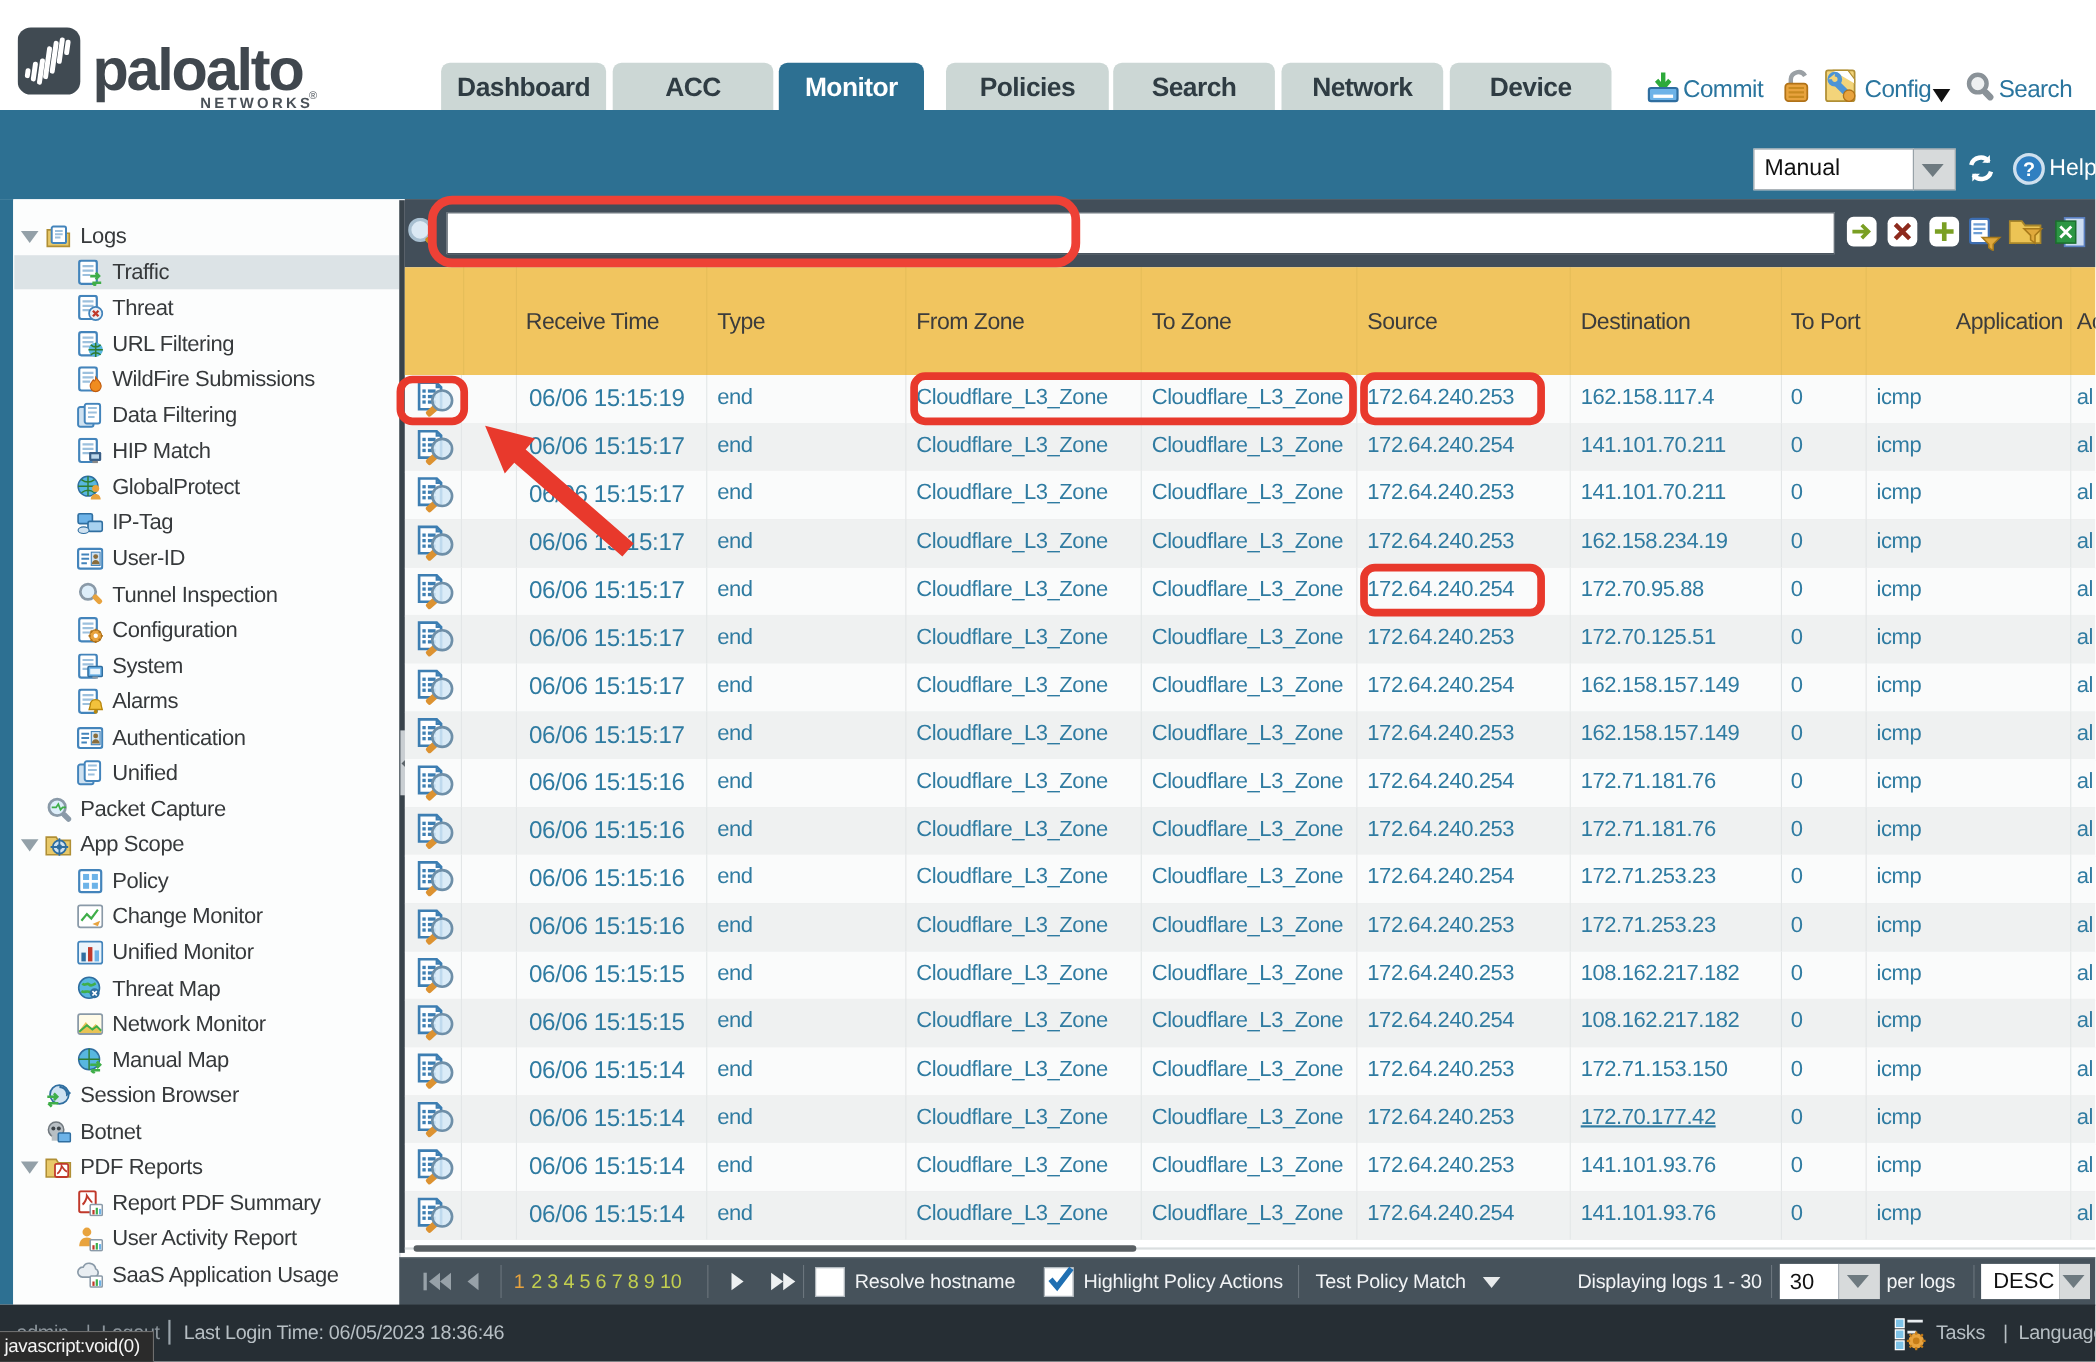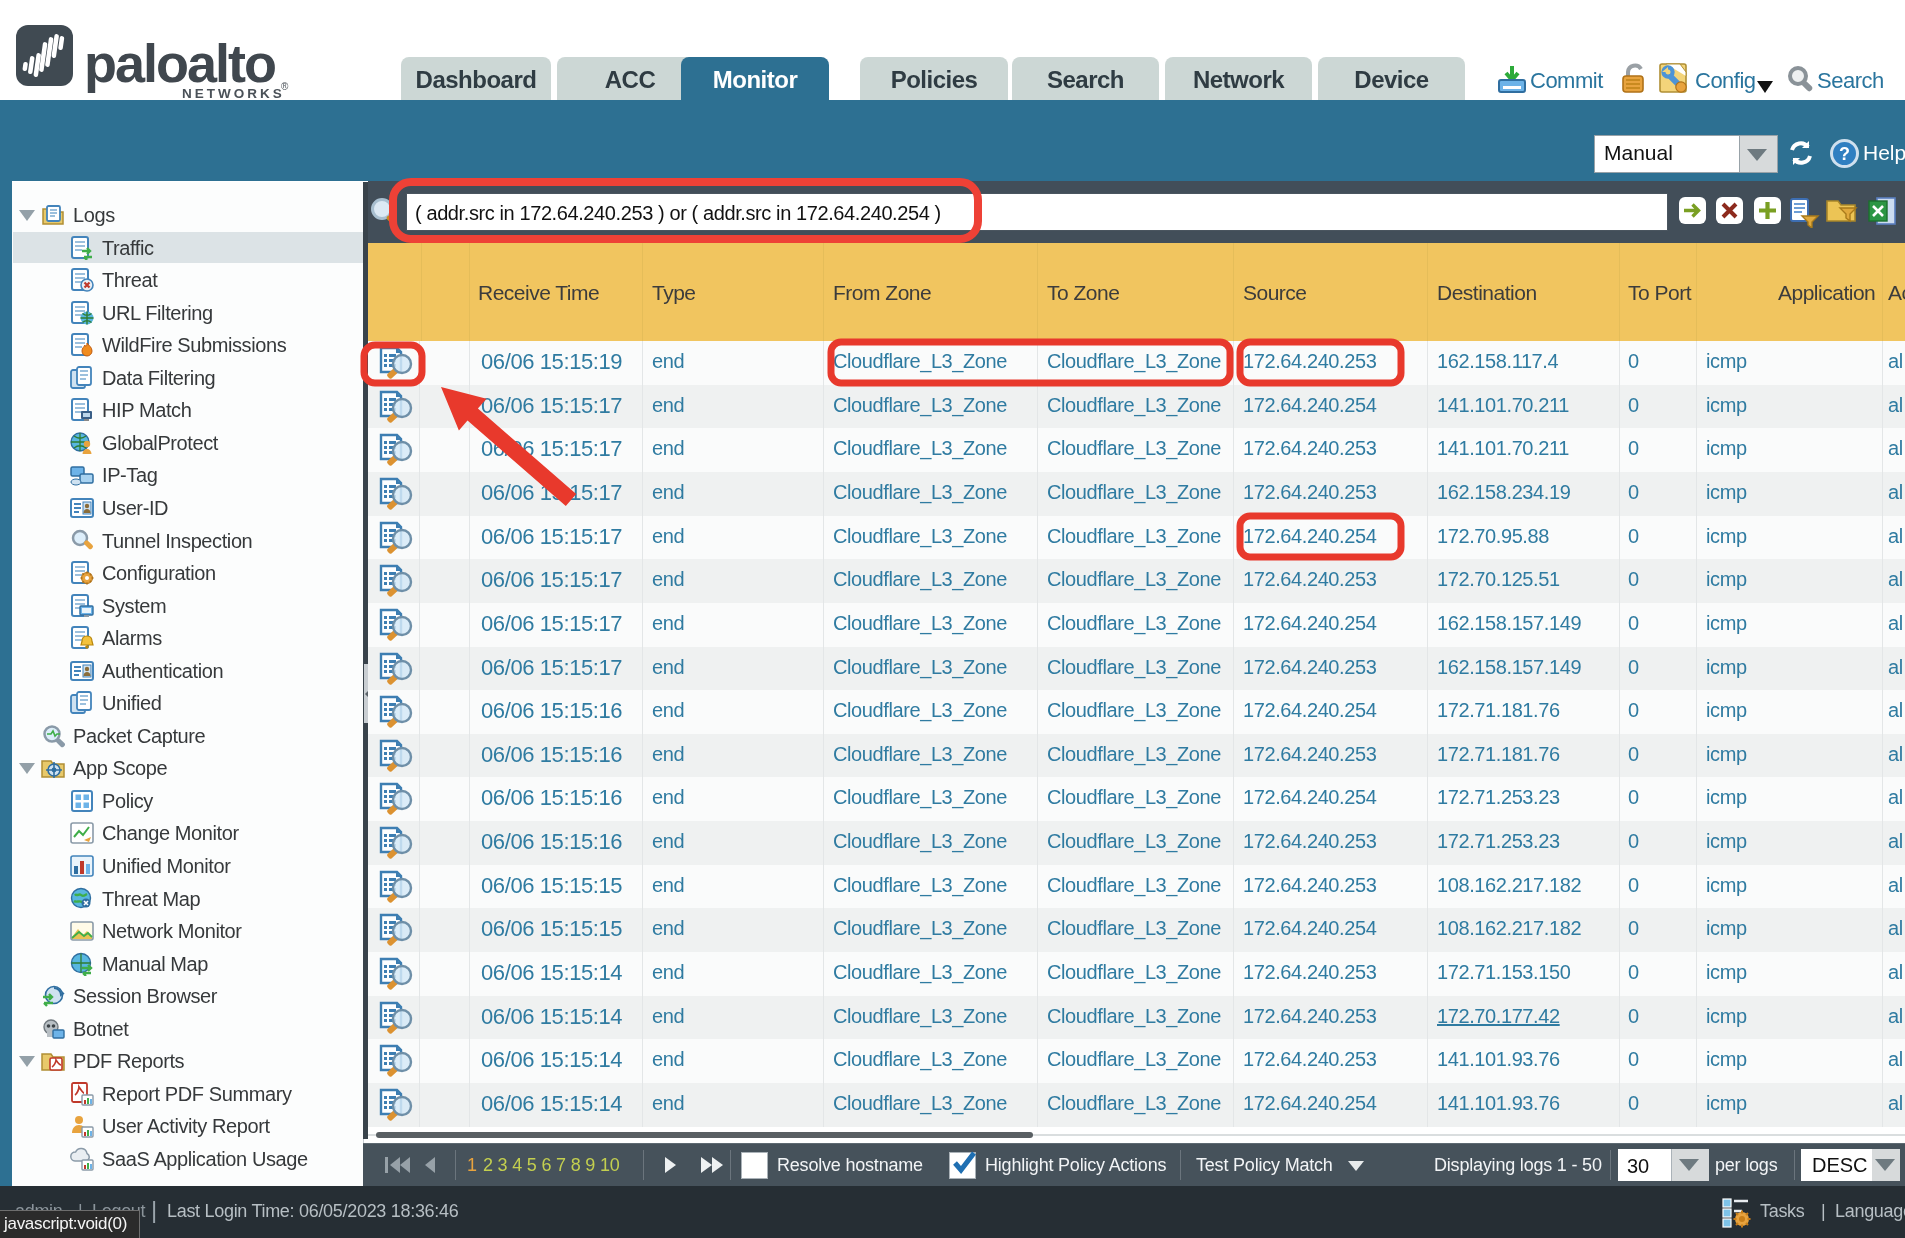--- a/index.html
+++ b/index.html
@@ -57,21 +57,21 @@
       <rect x="31" y="13" width="4.5" height="30" rx="2" transform="rotate(8 33 28)"></rect>
       <rect x="37" y="10" width="4.5" height="24" rx="2" transform="rotate(8 39 22)"></rect>
       <rect x="43" y="12" width="4.5" height="14" rx="2" transform="rotate(8 45 19)"></rect>
     </g>
     <text x="68" y="58" font-family="Liberation Sans" font-size="54" font-weight="600" fill="#40474e" letter-spacing="-2">paloalto</text>
     <text x="166" y="74" font-family="Liberation Sans" font-size="13.5" font-weight="bold" fill="#4a5158" letter-spacing="3">NETWORKS</text>
     <text x="265" y="66" font-family="Liberation Sans" font-size="10" fill="#4a5158">®</text>
   </svg>
   <div class="tab" style="left:401px;width:150px;">Dashboard</div>
   <div class="tab" style="left:557px;width:146px;">ACC</div>
-  <div class="tab active" style="left:681px;width:148px;">Monitor</div>
+  <div class="tab active" style="left:708px;width:132px;">Monitor</div>
   <div class="tab" style="left:860px;width:148px;">Policies</div>
   <div class="tab" style="left:1012px;width:147px;">Search</div>
   <div class="tab" style="left:1165px;width:147px;">Network</div>
   <div class="tab" style="left:1318px;width:147px;">Device</div>
   <svg class="abs" style="left:1497px;top:64px" width="30" height="32" viewBox="0 0 30 32">
     <path d="M15 2v14m-6-7l6 7l6-7" stroke="#2daa3a" stroke-width="4" fill="none"></path>
     <rect x="2" y="16" width="26" height="12" rx="2" fill="#6db3e8" stroke="#2f6ea0" stroke-width="2"></rect>
     <rect x="6" y="22" width="18" height="3" fill="#fff"></rect>
   </svg>
   <div class="hact" style="left:1530px;">Commit</div>
@@ -330,21 +330,20 @@
     </div>
   <div id="mainbrd" class="abs"></div>
   <div class="abs" style="left:364px;top:664px;width:9px;height:59px;background:#c9ced2;"></div>
   <div class="abs" style="left:365px;top:687px;width:0;height:0;border-top:7px solid transparent;border-bottom:7px solid transparent;border-right:7px solid #5a6268;"></div>
   <div id="toolbar" class="abs"></div>
   <svg class="abs" style="left:371px;top:198px" width="30" height="28" viewBox="0 0 30 28">
     <circle cx="11" cy="11" r="9.5" fill="#dce9f4" stroke="#a8bfd0" stroke-width="3"></circle>
     <rect x="16" y="18" width="11" height="5" rx="2" transform="rotate(45 19 20)" fill="#c98a20"></rect>
   </svg>
   <div id="finput" class="abs"></div>
-  <div id="ftext" class="abs">( addr.src in 172.64.240.253 ) or ( addr.src in 172.64.240.254 )</div>
   <div class="tbtn" style="left:1679px;"></div>
   <svg class="abs" style="left:1683px;top:201px" width="19" height="19" viewBox="0 0 19 19">
       <path d="M1 9.5h14m-5.5-6l6 6l-6 6" stroke="#7a9f23" stroke-width="3.4" fill="none"></path>
     </svg>
   <div class="tbtn" style="left:1716px;"></div>
   <svg class="abs" style="left:1721px;top:202px" width="17" height="17" viewBox="0 0 17 17">
       <path d="M2 2l13 13M15 2L2 15" stroke="#8d2a1d" stroke-width="4" fill="none"></path>
     </svg>
   <div class="tbtn" style="left:1754px;"></div>
   <svg class="abs" style="left:1758px;top:201px" width="19" height="19" viewBox="0 0 19 19">
@@ -1035,21 +1034,21 @@
     <div class="abs" style="left:378px;top:8px;width:25px;height:25px;background:#fff;border:1px solid #aab2b8;"></div>
     <div class="pi" style="left:414px;">Resolve hostname</div>
     <div class="abs" style="left:586px;top:8px;width:25px;height:25px;background:#fff;border:1px solid #aab2b8;"></div>
     <svg class="abs" style="left:588px;top:6px" width="26" height="26" viewBox="0 0 26 26">
         <path d="M4 13l6 7L23 3" stroke="#1f6fb2" stroke-width="5" fill="none"></path>
       </svg>
     <div class="pi" style="left:622px;">Highlight Policy Actions</div>
     <div class="psep" style="left:817px"></div>
     <div class="pi" style="left:833px;">Test Policy Match</div>
     <div class="abs" style="left:985px;top:17px;width:0;height:0;border-left:8px solid transparent;border-right:8px solid transparent;border-top:10px solid #e8ebec;"></div>
-    <div class="pi" style="left:1071px;">Displaying logs 1 - 50</div>
+    <div class="pi" style="left:1071px;">Displaying logs 1 - 30</div>
     <div class="psep" style="left:1247px"></div>
     <div class="abs" style="left:1255px;top:5px;width:53px;height:32px;background:#fff;"></div>
     <div class="abs" style="left:1264px;top:11px;font-size:20px;color:#111;">30</div>
     <div class="abs" style="left:1308px;top:5px;width:37px;height:32px;background:#d7dadb;border-left:1px solid #aab2b8;"></div>
     <div class="abs" style="left:1316px;top:15px;width:0;height:0;border-left:10px solid transparent;border-right:10px solid transparent;border-top:12px solid #6e7a80;"></div>
     <div class="pi" style="left:1352px;">per logs</div>
     <div class="psep" style="left:1431px"></div>
     <div class="abs" style="left:1438px;top:5px;width:71px;height:32px;background:#fff;"></div>
     <div class="abs" style="left:1449px;top:10px;font-size:20px;color:#111;">DESC</div>
     <div class="abs" style="left:1509px;top:5px;width:28px;height:32px;background:#d7dadb;"></div>

